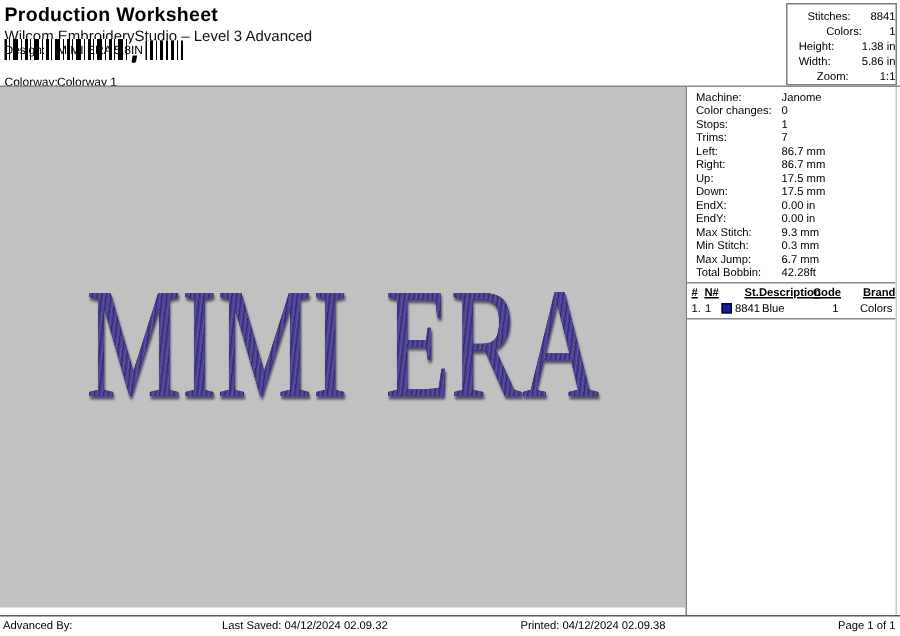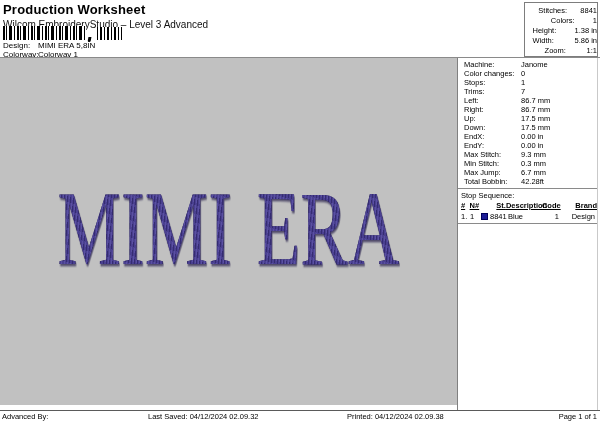--- a/index.html
+++ b/index.html
@@ -14,21 +14,21 @@
   .barcode-wrap { position:absolute; left:3px; top:26px; height:14px; display:flex; align-items:flex-end; }
   .bc { height:14px;
     background:repeating-linear-gradient(90deg,#000 0 2px,#fff 2px 3px,#000 3px 4px,#fff 4px 6px,#000 6px 9px,#fff 9px 11px,#000 11px 12px,#fff 12px 14px),#fff; }
   .bc1 { width:83px; }
   .bc2 { width:25px; height:13px; margin-left:6px;
     background:repeating-linear-gradient(90deg,#000 0 1px,#fff 1px 3px,#000 3px 5px,#fff 5px 7px),#fff; }
   .bc-comma { width:3px; height:5px; margin-left:2px; margin-bottom:-2px;
     background:#000; border-radius:0 0 2px 2px; transform:skewX(-10deg); }
   .meta-row { position:absolute; left:3px; font-size:8px; }
   .meta-row .mlbl { display:inline-block; width:35px; }
-  .meta-design { top:41px; } .meta-colorway { top:50px; }
+  .meta-design { top:29px; } .meta-colorway { top:50px; }
   
   .summary { position:absolute; left:524px; top:2px; width:74px; height:55px;
     border:1px solid #7d7d7d; box-sizing:border-box; font-size:7.5px; padding:2px 0 0 3px; background:#fff; }
   .summary .row { display:flex; height:10.2px; align-items:center;justify-content:flex-end; }
   .summary .lbl { width:42px; }
   
   .header-sep { position:absolute; left:0; top:57px; width:600px; height:0; border-top:1px solid #8a8a8a; }
   .footer-sep { position:absolute; left:0; top:410px; width:600px; height:0; border-top:1px solid #5a5a5a; }
   .right-edge { position:absolute; left:597px; top:58px; height:352px; width:0; border-left:1px solid #c9c9c9; }
   
@@ -166,39 +166,38 @@
         <span class="lbl">Max Jump:</span>
         <span>6.7 mm</span>
       </div>
     <div class="info-row">
         <span class="lbl">Total Bobbin:</span>
         <span>42.28ft</span>
       </div>
   </div>
 
   <div class="ss-sep"></div>
-  <div class="ss-title">Stop Sequence:</div>
 
   <div class="ss-head">
     <span class="h-num">#</span>
     <span class="h-n">N#</span>
     <span class="h-st">St.</span>
     <span class="h-desc">Description</span>
     <span class="h-code">Code</span>
     <span class="h-brand">Brand</span>
   </div>
 
   <div class="ss-row">
     <span class="c-num">1.</span>
     <span class="c-n">1</span>
     <span class="swatch" style="background: rgb(28, 28, 150);"></span>
     <span class="c-st">8841</span>
     <span class="c-desc">Blue</span>
     <span class="c-code">1</span>
-    <span class="c-brand">Design</span>
+    <span class="c-brand">Colors</span>
   </div>
 </div>
 
 <div class="right-edge"></div>
 <div class="footer-sep"></div>
 <div class="footer-item f-created">Advanced By:</div>
 <div class="footer-item f-saved">Last Saved: 04/12/2024 02.09.32</div>
 <div class="footer-item f-printed">Printed: 04/12/2024 02.09.38</div>
 <div class="footer-item f-page">Page 1 of 1</div>
 

